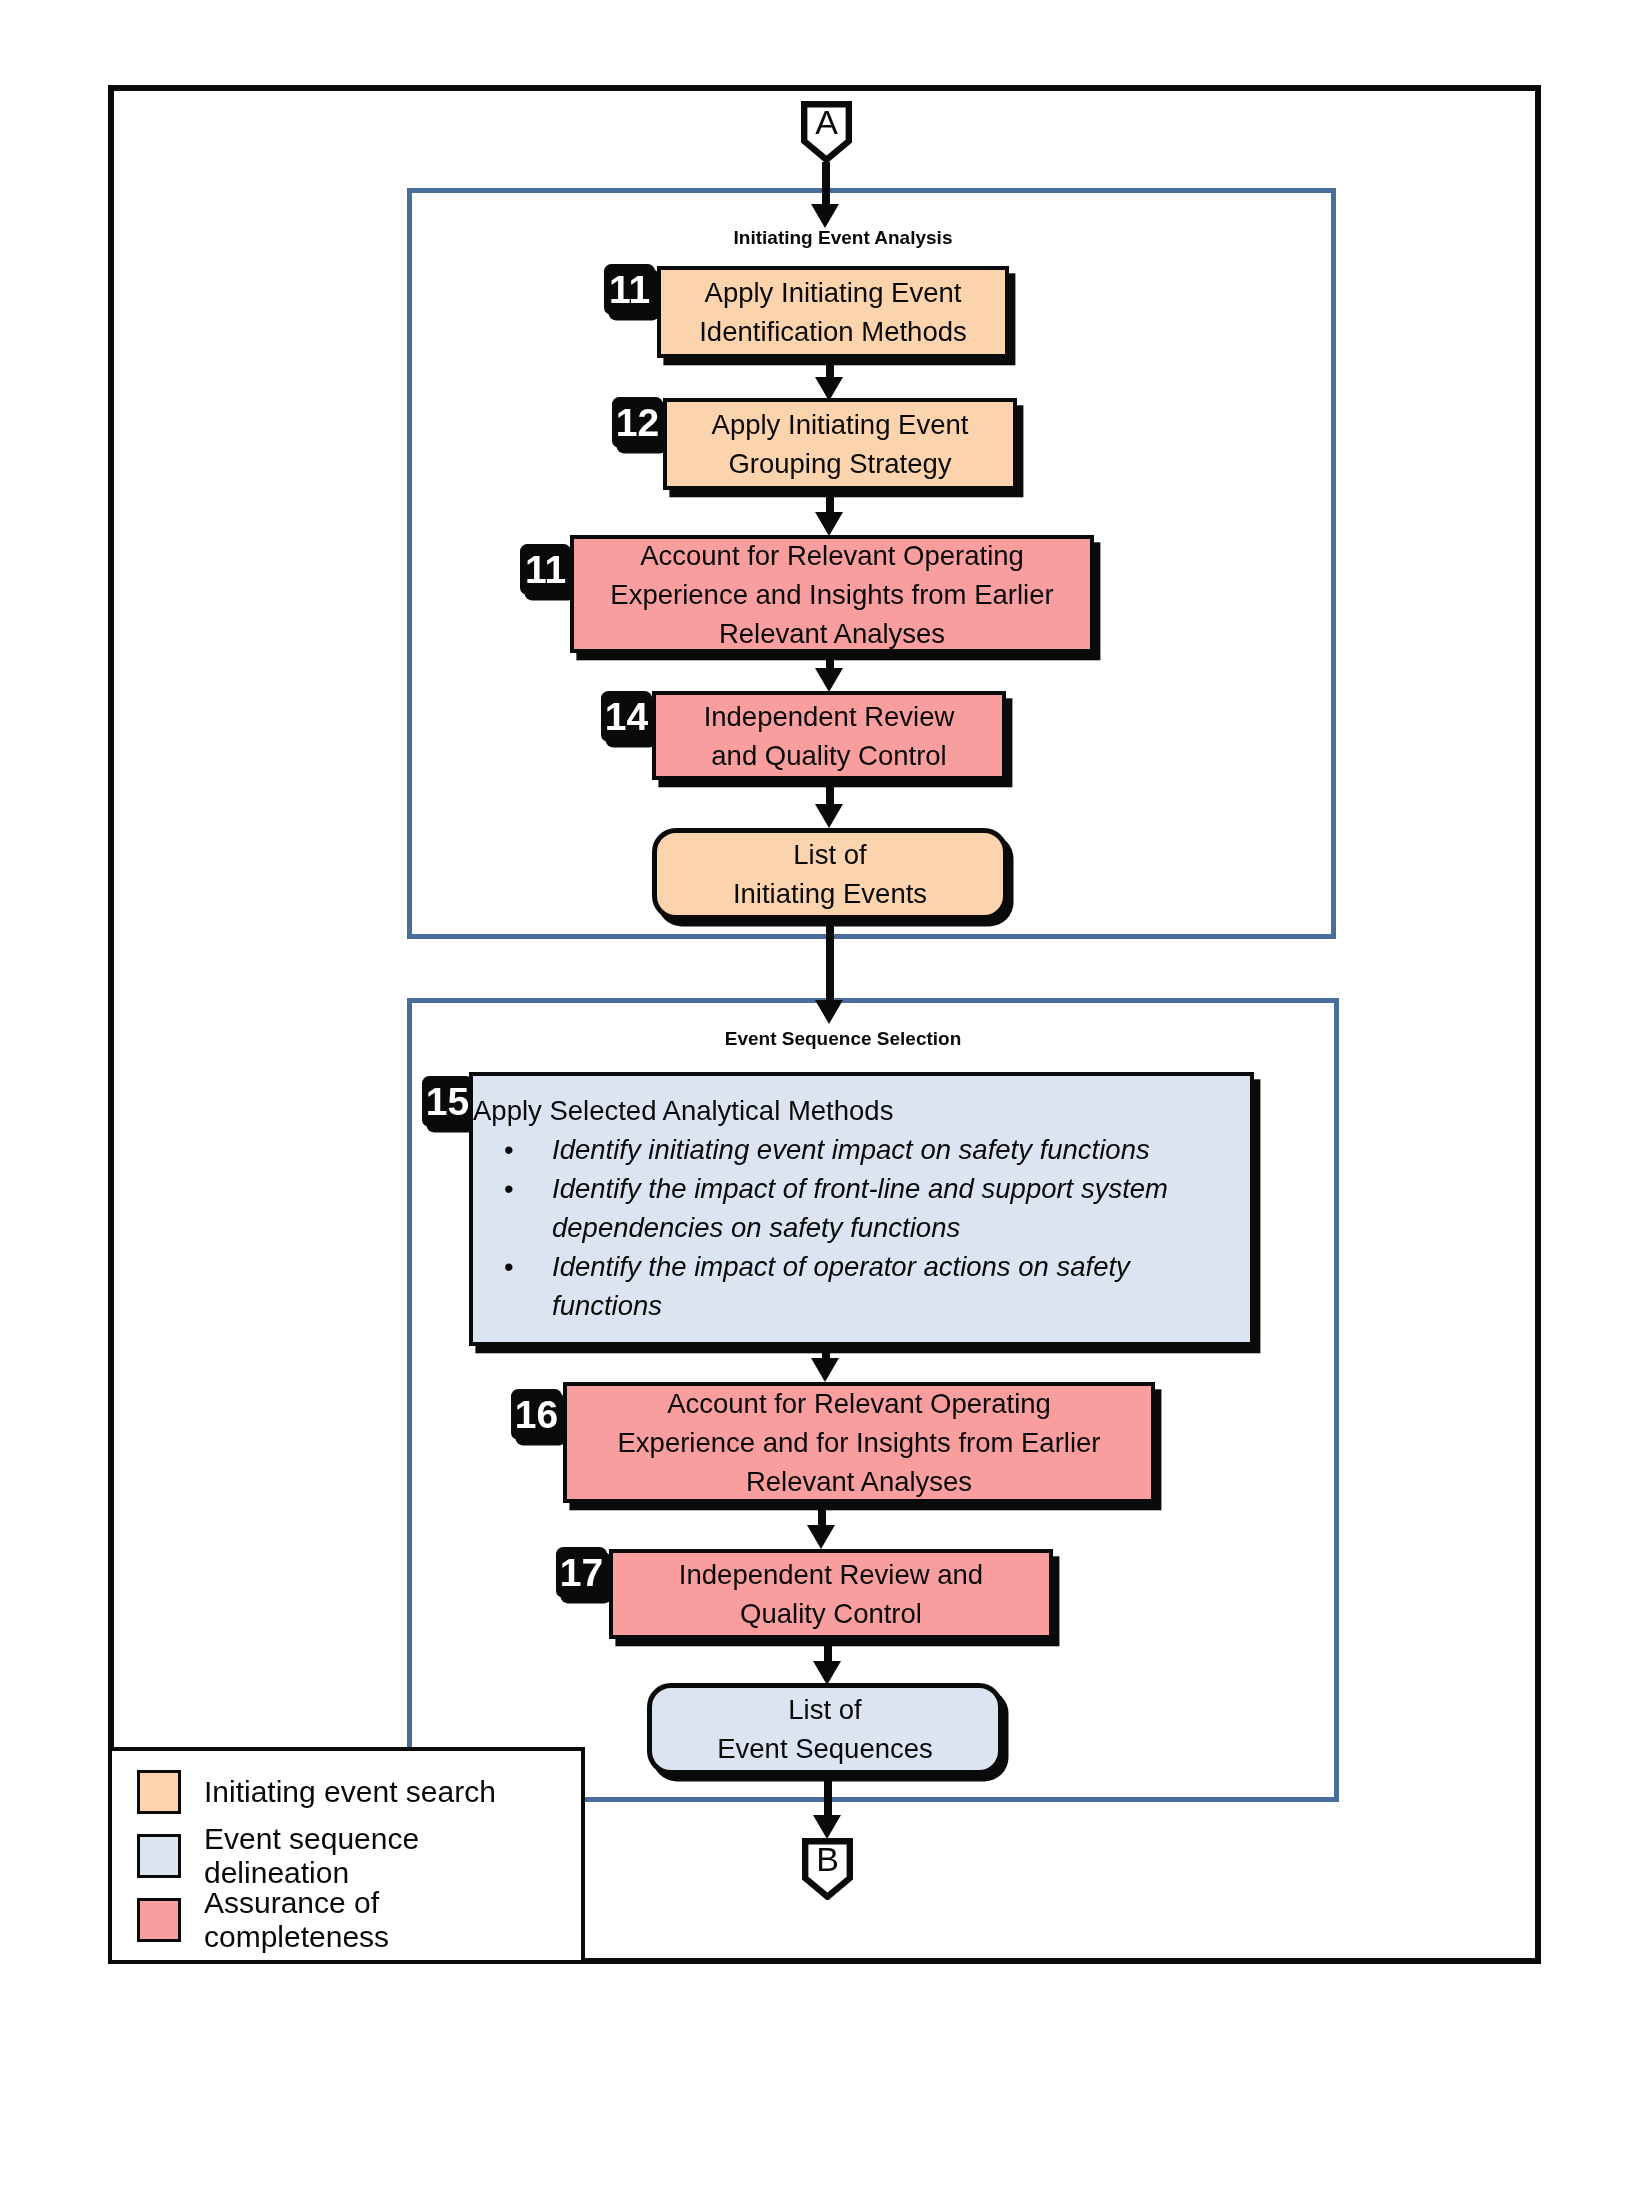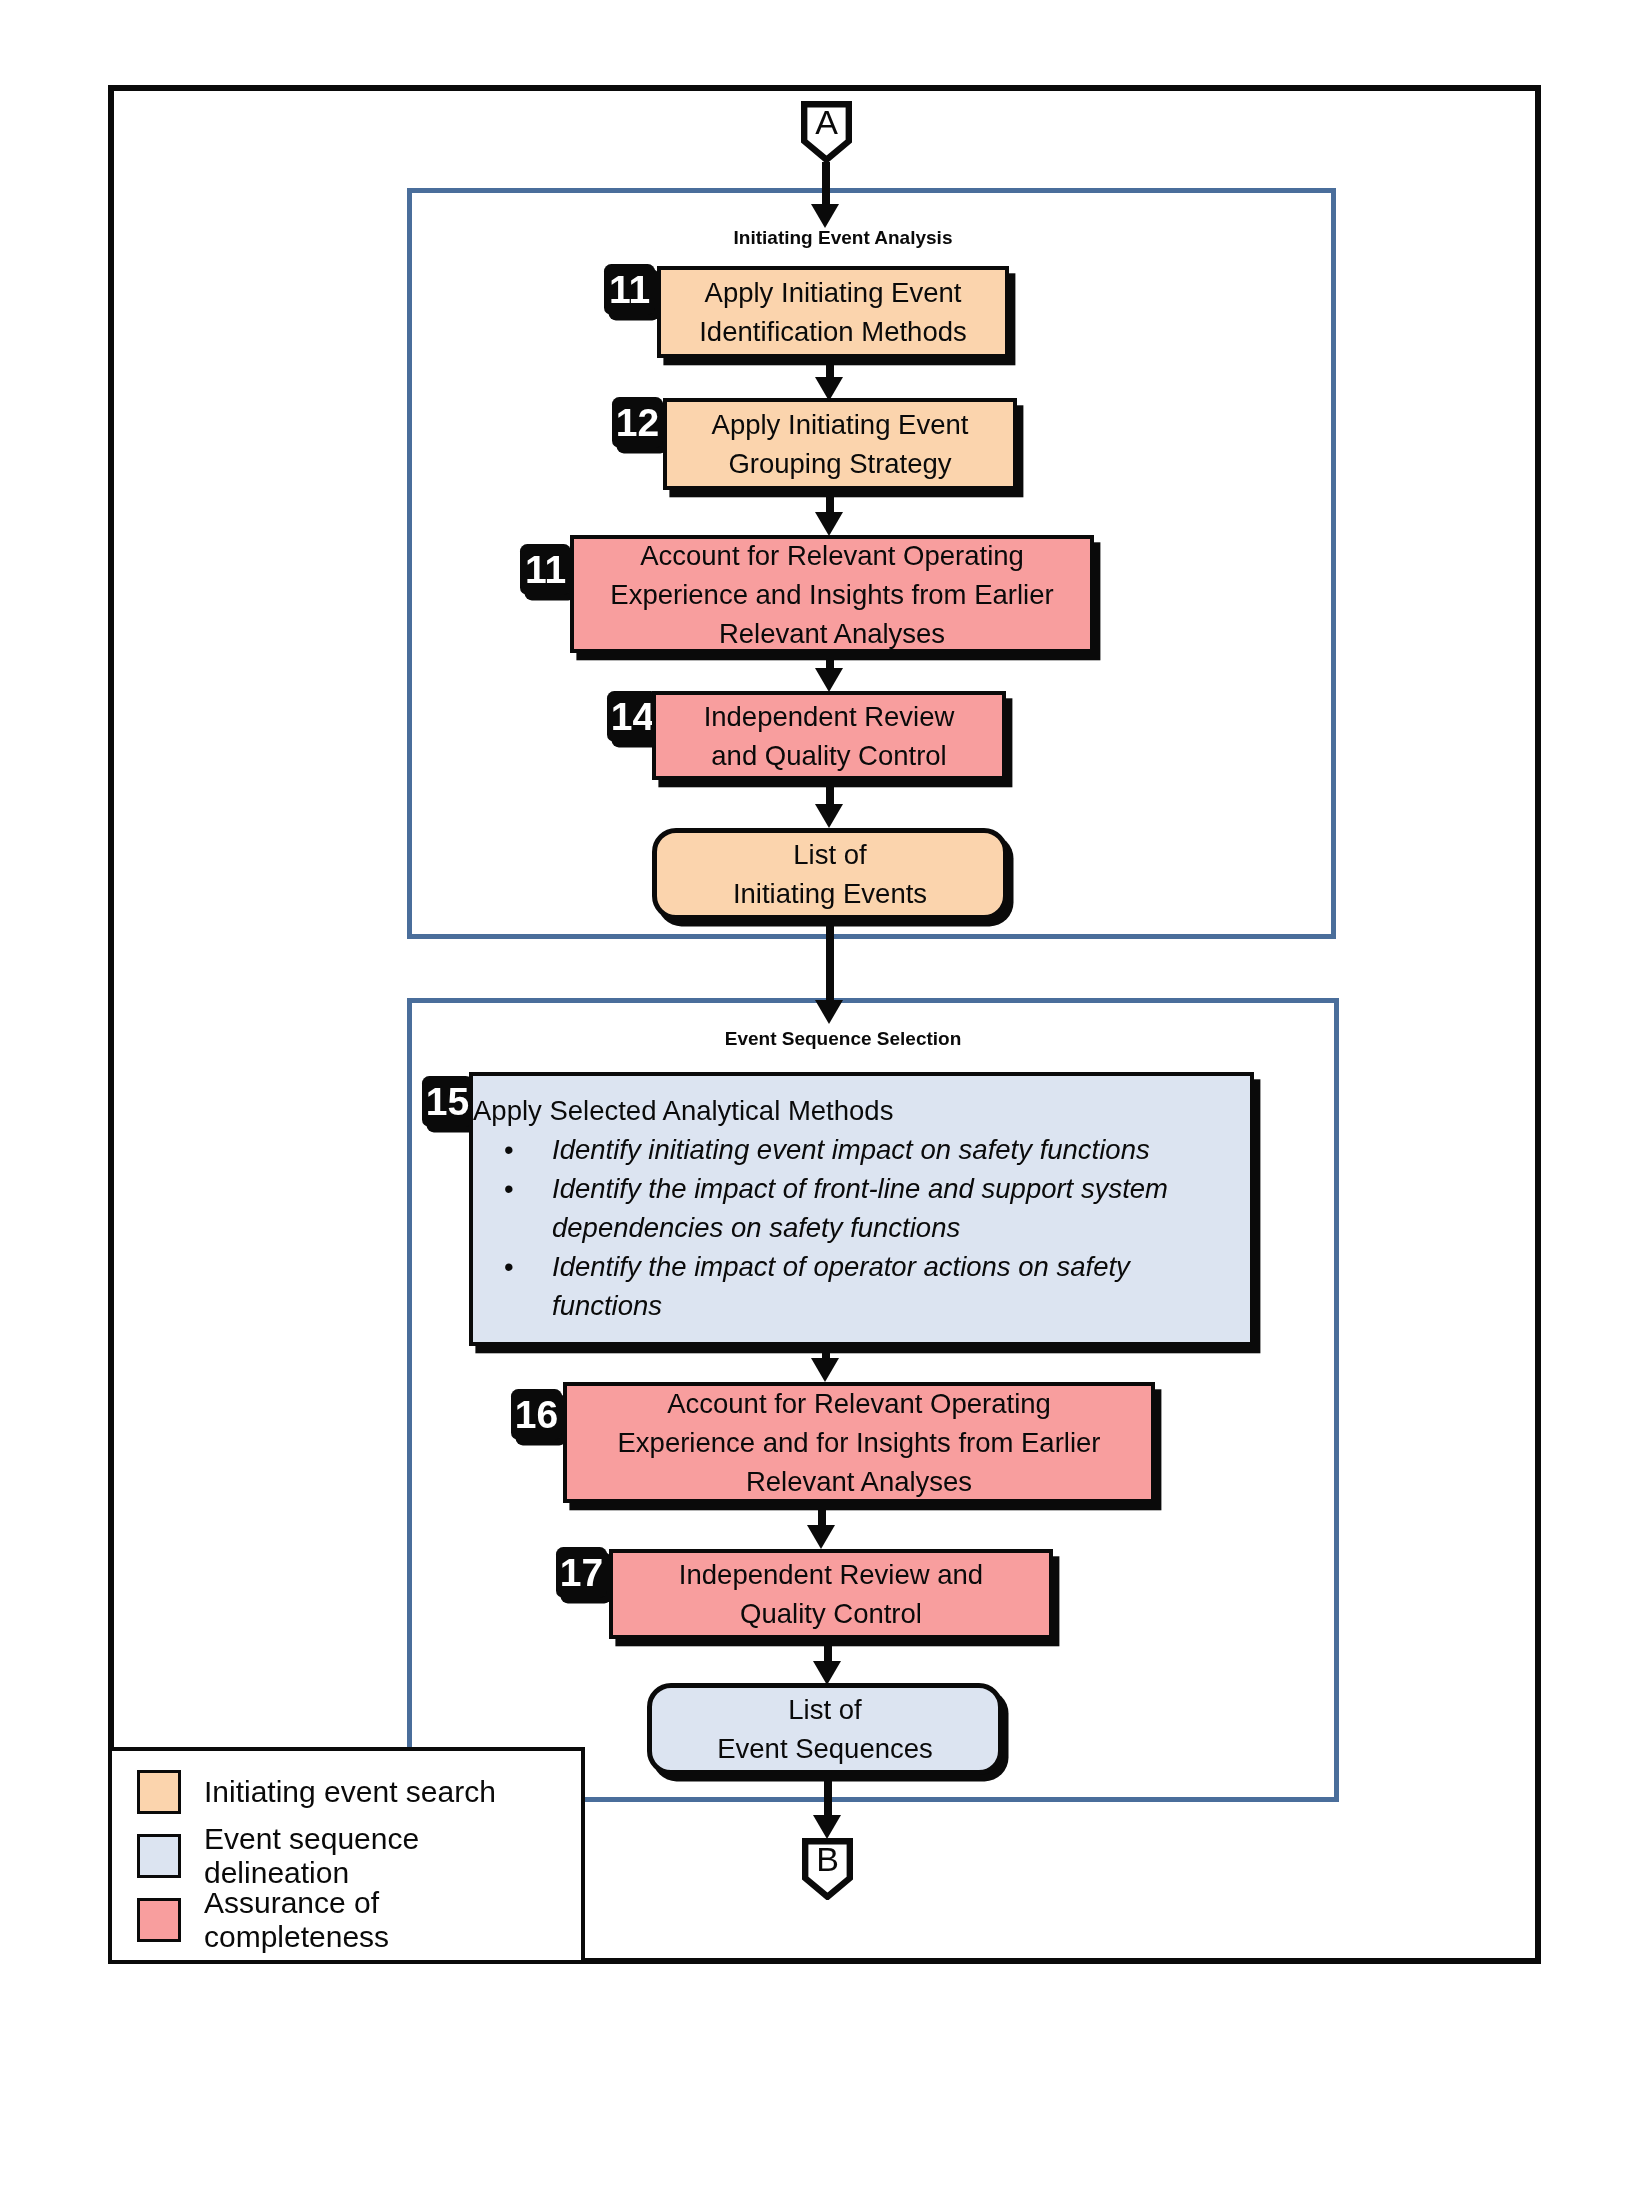--- a/index.html
+++ b/index.html
@@ -48,21 +48,21 @@
   .b15-text{width:661px;font-style:italic;}
   .badge{
     position:absolute;width:51px;height:51px;box-sizing:border-box;
     background:#0a0a0a;border-radius:7.3px;box-shadow:4.6px 5.5px 0 #0a0a0a;
     color:#ffffff;font-size:39px;font-weight:bold;
     display:flex;align-items:center;justify-content:center;z-index:2;
   }
   .bg11{left:604px;top:264px;}
   .bg12{left:612px;top:397px;}
   .bg13{left:520px;top:544px;}
-  .bg14{left:601px;top:691px;margin-left:6px;}
+  .bg14{left:601px;top:691px;}
   .bg15{left:422px;top:1076px;}
   .bg16{left:511px;top:1389px;}
   .bg17{left:556px;top:1547px;}
   .aline{position:absolute;width:8.3px;background:#0a0a0a;z-index:4;}
   .ahead{
     position:absolute;width:0;height:0;z-index:4;
     border-left:14.7px solid transparent;border-right:14.7px solid transparent;
     border-top:24px solid #0a0a0a;
   }
   .pent{position:absolute;width:51px;height:62px;z-index:4;}

